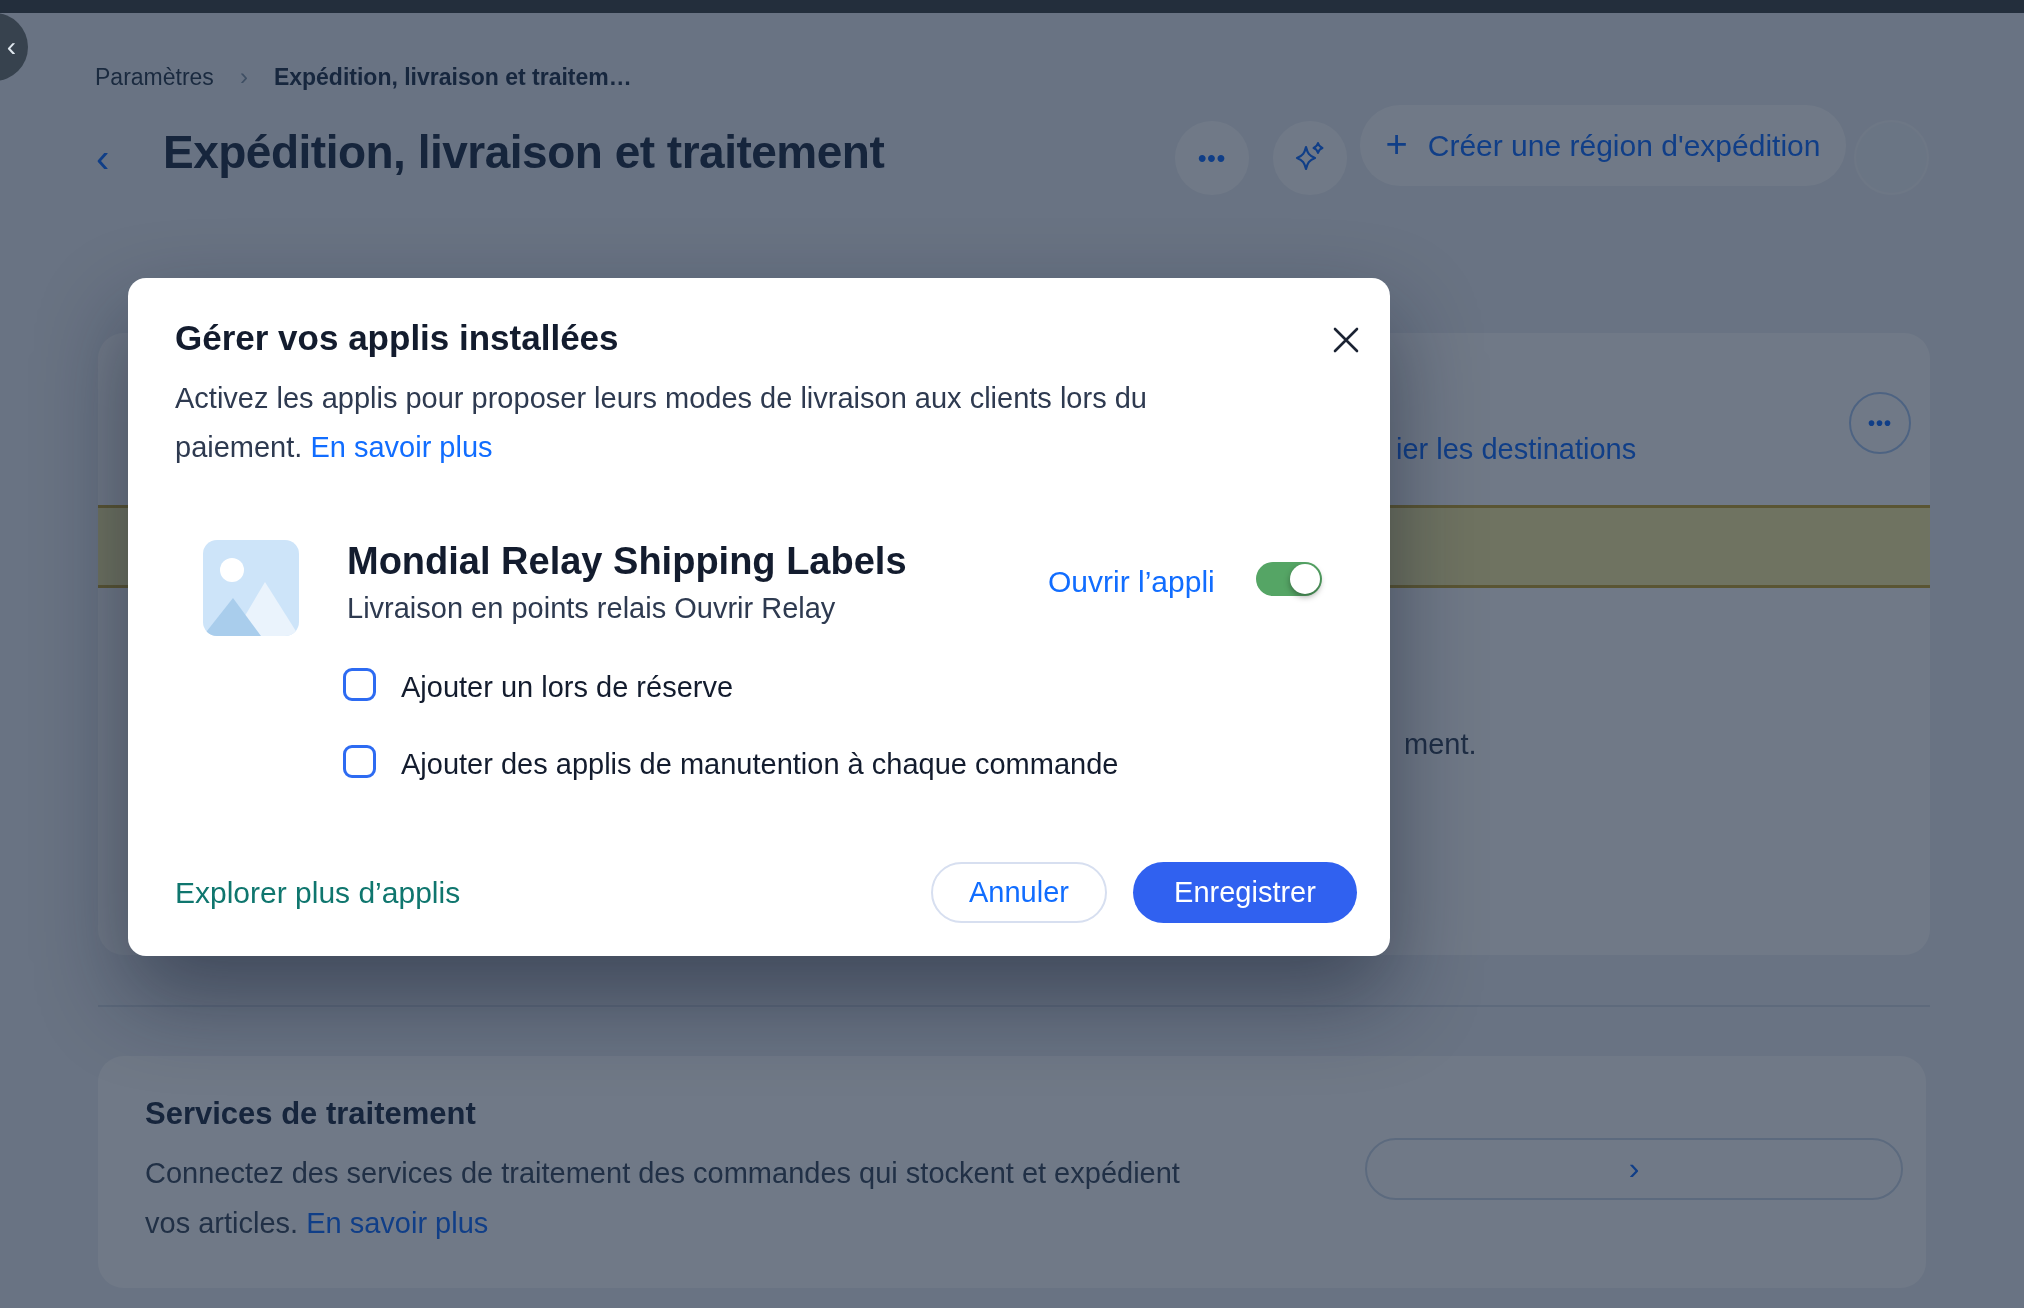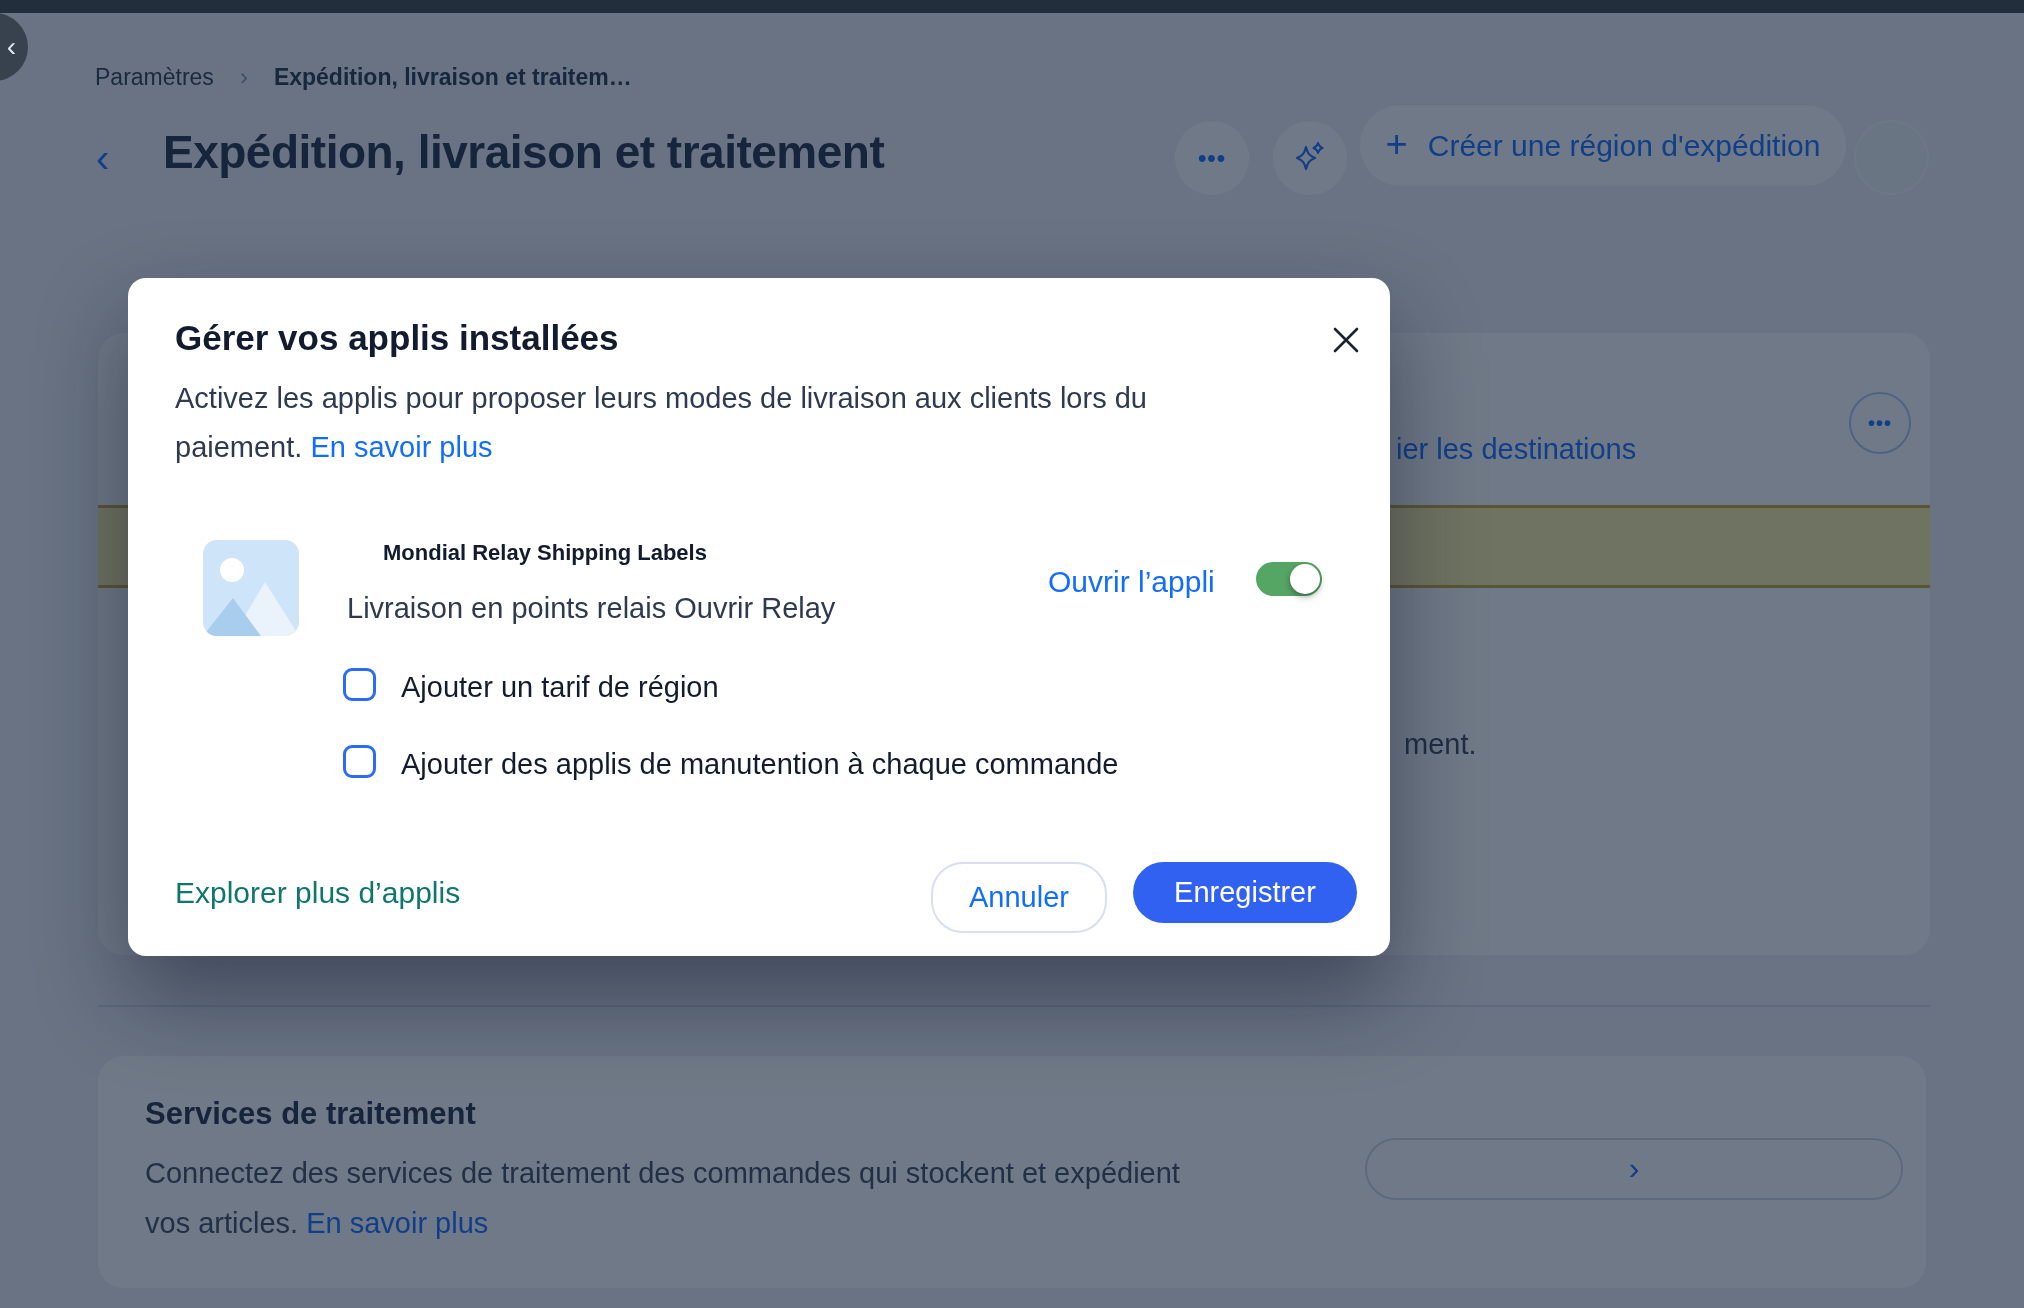--- a/index.html
+++ b/index.html
@@ -65,35 +65,35 @@
   .modal { left:128px; top:278px; width:1262px; height:678px; border-radius:18px;
            background:#ffffff; z-index:100;
            box-shadow:0 40px 90px rgba(10,20,40,0.45); }
   .modal-title { left:47px; top:40px; font-size:35px; font-weight:700; color:#131c2e; }
   .modal-close { left:1190px; top:34px; width:56px; height:56px; display:flex;
                  align-items:center; justify-content:center; cursor:pointer; }
   .modal-desc { left:47px; top:96px; width:1150px; font-size:29px; line-height:49px;
                 color:#2e3a50; }
   .app-icon { left:75px; top:262px; width:96px; height:96px; border-radius:14px;
               background:#cde4f9; overflow:hidden; }
-  .app-name { left:219px; top:262px; font-size:22px; font-weight:700; color:#131c2e;margin-left:36px; }
+  .app-name { left:219px; top:262px; font-size:38px; font-weight:700; color:#131c2e; }
   .app-sub  { left:219px; top:314px; font-size:29px; color:#2e3a50; }
   .open-link { left:920px; top:287px; font-size:30px; color:#116dff; }
   .toggle { left:1128px; top:284px; width:66px; height:34px; border-radius:18px;
             background:#55a565; cursor:pointer; }
   .knob { position:absolute; left:34px; top:2px; width:30px; height:30px;
           border-radius:50%; background:#ffffff;
           box-shadow:0 3px 6px rgba(0,0,0,0.35); }
   .chk-box { width:33px; height:33px; border:3px solid #2d6bf2; border-radius:9px;
              background:#fff; cursor:pointer; }
   .chk1 { left:215px; top:390px; } .chk2 { left:215px; top:467px; }
   .chk-label { font-size:29px; color:#131c2e; }
   .lbl1 { left:273px; top:393px; } .lbl2 { left:273px; top:470px; }
   .explore-link { left:47px; top:598px; font-size:30px; color:#0f766e; }
-  .btn-cancel { left:803px; top:584px; width:176px; height:71px; border-radius:32px;
+  .btn-cancel { left:803px; top:584px; width:176px; height:61px; border-radius:32px;
                 background:#ffffff; border:2px solid #d7dff0; color:#116dff;
                 font-size:29px; display:flex; align-items:center; justify-content:center;
                 cursor:pointer; }
   .btn-save { left:1005px; top:584px; width:224px; height:61px; border-radius:32px;
               background:#3061f0; color:#ffffff; font-size:29px; display:flex;
               align-items:center; justify-content:center; cursor:pointer; }
 </style>
 </head>
 <body>
 
@@ -176,21 +176,21 @@
       </svg>
     </div>
     <div class="abs app-name">Mondial Relay Shipping Labels</div>
     <div class="abs app-sub">Livraison en points relais Ouvrir Relay</div>
     <div class="abs open-link link">Ouvrir l’appli</div>
     <div class="abs toggle">
       <div class="knob"></div>
     </div>
 
     <div class="abs chk-box chk1"></div>
-    <div class="abs chk-label lbl1">Ajouter un tarif de région</div>
+    <div class="abs chk-label lbl1">Ajouter un lors de réserve</div>
     <div class="abs chk-box chk2"></div>
     <div class="abs chk-label lbl2">Ajouter des applis de manutention à chaque commande</div>
 
     <div class="abs explore-link link">Explorer plus d’applis</div>
     <div class="abs btn-cancel">Annuler</div>
     <div class="abs btn-save">Enregistrer</div>
   </div>
 
 </div>
 

